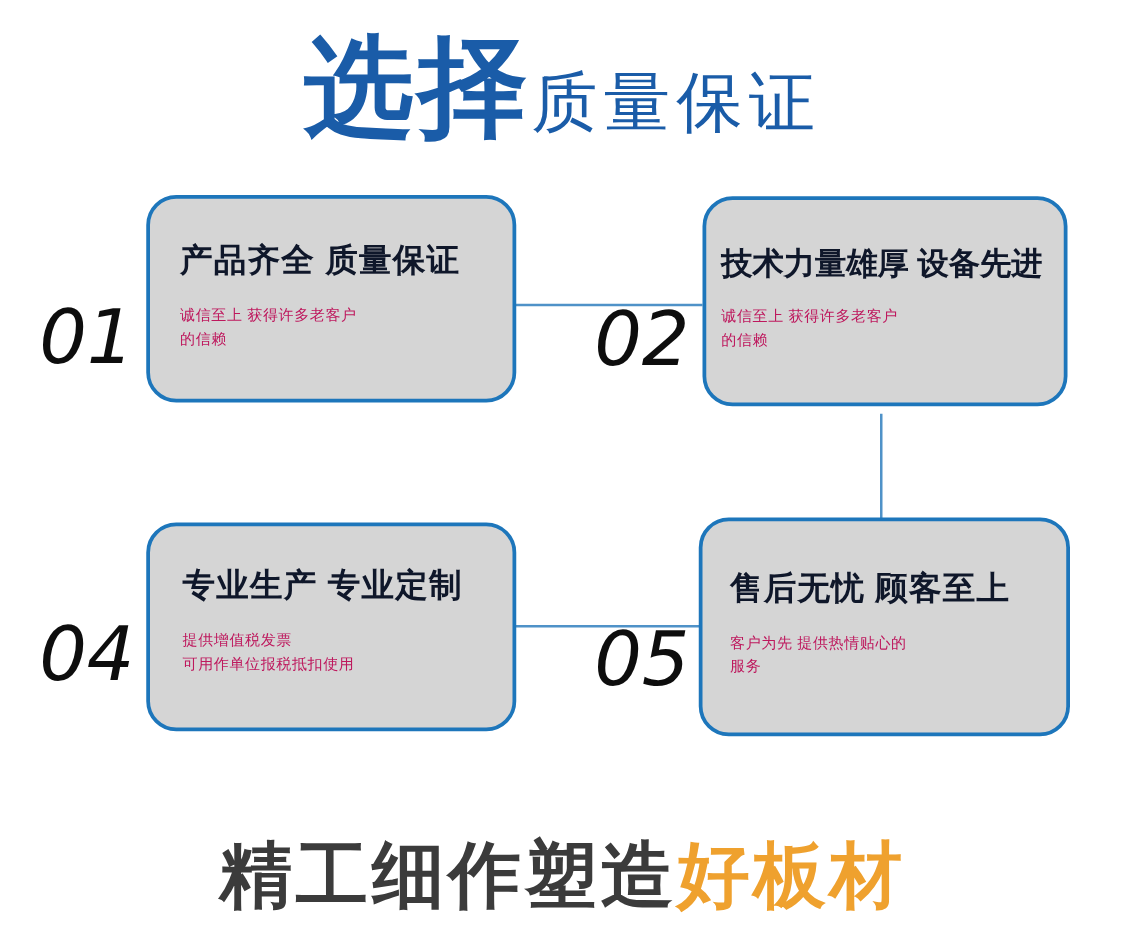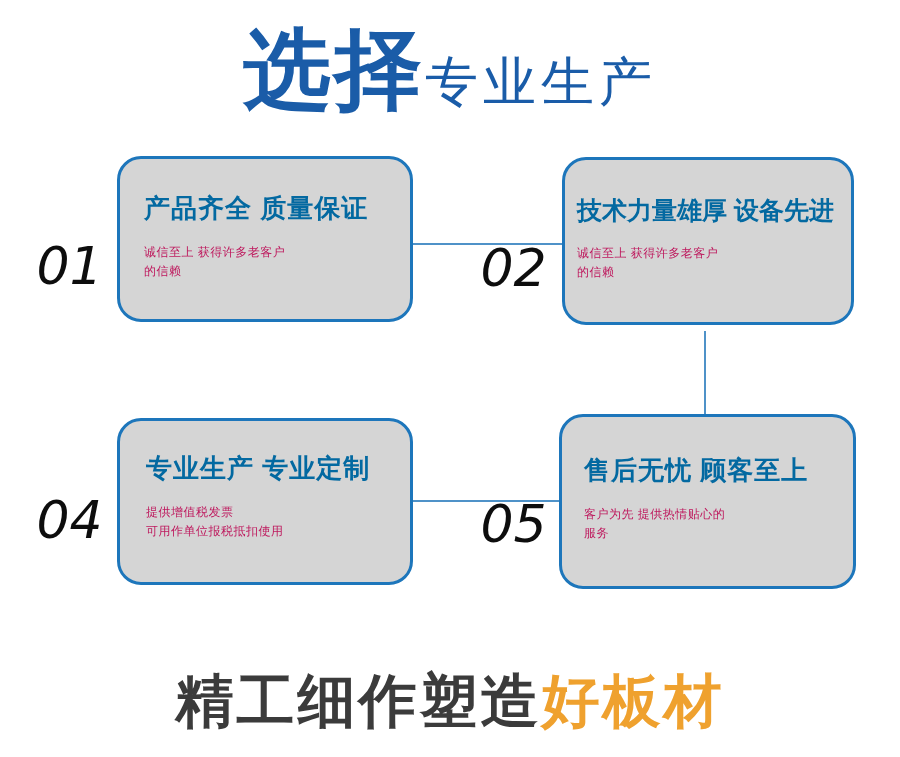--- a/index.html
+++ b/index.html
@@ -28,32 +28,32 @@
     position:absolute; box-sizing:border-box;
     background:var(--box-fill);
     border:3px solid var(--box-border);
     border-radius:24px;
   }
   .box-1 { left:117px; top:156px; width:296px; height:166px; padding:32px 18px 0 24px; }
   .box-2 { left:562px; top:157px; width:292px; height:168px; padding:34px 6px  0 12px; }
   .box-3 { left:559px; top:414px; width:297px; height:175px; padding:36px 10px 0 22px; }
   .box-4 { left:117px; top:418px; width:296px; height:167px; padding:30px 10px 0 26px; }
 
-  .box-title { font-size:26px; font-weight:700; color:#0369a1; letter-spacing:1px; white-space:nowrap; }
+  .box-title { font-size:26px; font-weight:700; color:#0f172a; letter-spacing:1px; white-space:nowrap; }
   .box-2 .box-title { font-size:25px; letter-spacing:0; }
   .box-body {
     margin-top:17px; font-size:12px; color:#be185d;
     line-height:1.55; white-space:pre-line; letter-spacing:0.5px;
   }
 
   
   .num {
     position:absolute; width:95px; text-align:center;
     font-family:"DejaVu Sans", sans-serif; font-style:italic;
-    font-size:52px; line-height:1; color:#0d0d0d;
+    font-size:60px; line-height:1; color:#0d0d0d;
   }
   .num-1 { left:22px;  top:240px; }
   .num-2 { left:466px; top:242px;font-style:italic; }
   .num-3 { left:466px; top:498px; }
   .num-4 { left:22px;  top:494px; }
 
   
   .footer {
     position:absolute; top:668px; left:0; right:0;
     text-align:center; white-space:nowrap; line-height:1.15;
@@ -61,21 +61,21 @@
   .footer-dark   { font-size:58px; font-weight:600; color:var(--footer-dark); letter-spacing:3px; }
   .footer-accent { font-size:58px; font-weight:800; color:var(--accent-orange); letter-spacing:3px; }
 </style>
 </head>
 <body>
 
 <div class="canvas">
 
   <div class="title-row">
     <span class="title-strong">选择</span>
-    <span class="title-rest">专业生产</span>
+    <span class="title-rest">质量保证</span>
   </div>
 
   <div class="connector conn-1"></div>
   <div class="connector conn-2"></div>
   <div class="connector conn-3"></div>
 
   <div class="box box-1">
     <div class="box-title">产品齐全 质量保证</div>
     <div class="box-body">诚信至上 获得许多老客户
 的信赖</div>

